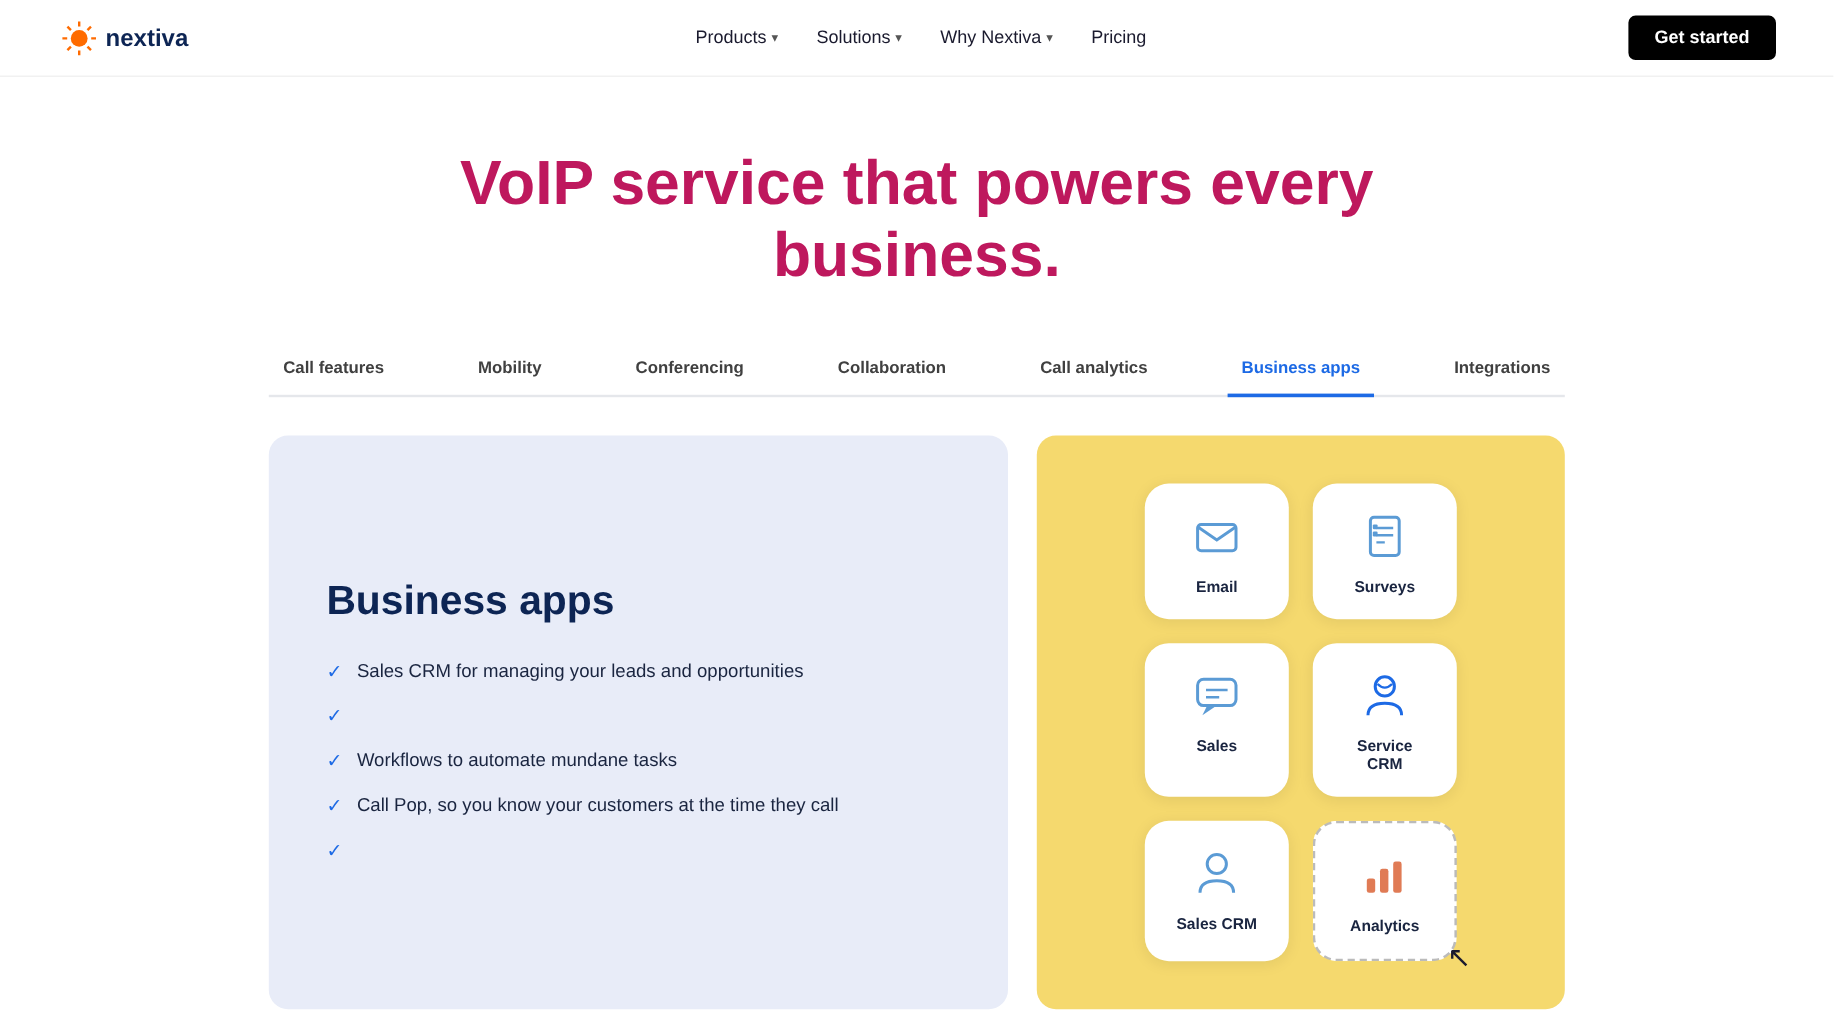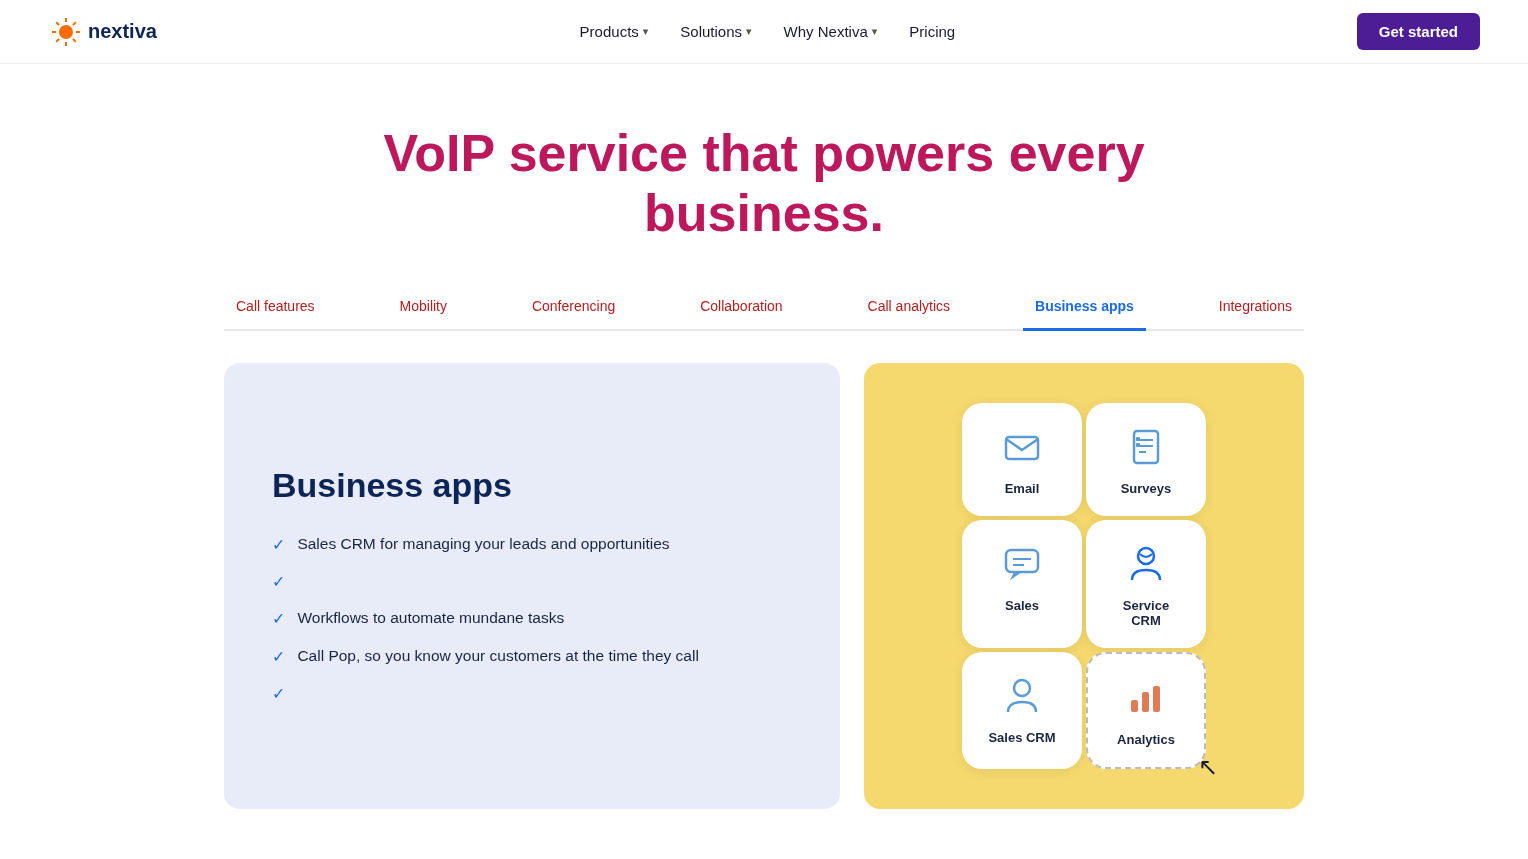--- a/index.html
+++ b/index.html
@@ -13,38 +13,38 @@
     }
     .logo { display: flex; align-items: flex-start; }
     .logo-svg { width: 130px; height: 36px; }
     .nav-links { display: flex; align-items: center; gap: 32px; }
     .nav-link {
       font-size: 15px; color: #1a1a2e; text-decoration: none; display: flex; align-items: center; gap: 4px; cursor: pointer; font-weight: 500;
     }
     .nav-link .chevron { font-size: 11px; color: #555; }
     .nav-pricing { font-size: 15px; color: #1a1a2e; font-weight: 500; cursor: pointer; }
     .get-started-btn {
-      background: #4c1d95; color: #fff; border: none; border-radius: 6px;
+      background: #000000; color: #fff; border: none; border-radius: 6px;
       padding: 10px 22px; font-size: 15px; font-weight: 600; cursor: pointer;
     }
 
     
     .hero { text-align: center; padding: 60px 20px 40px; }
     .hero h1 { font-size: 52px; font-weight: 800; color: #be185d; line-height: 1.15; max-width: 900px; margin: 0 auto; }
 
     
     .tabs-container { max-width: 1120px; margin: 0 auto; padding: 0 20px; }
     .tabs {
       display: flex; border-bottom: 2px solid #e5e7eb;
       justify-content: space-between;
     }
     .tab {
-      padding: 14px 12px; font-size: 14px; color: #b91c1c; cursor: pointer;
+      padding: 14px 12px; font-size: 14px; color: #404040; cursor: pointer;
       border-bottom: 3px solid transparent; margin-bottom: -2px;
-      white-space: nowrap; font-weight: 400;
+      white-space: nowrap; font-weight: 700;
     }
     .tab.active { color: #1d6ae5; border-bottom-color: #1d6ae5; font-weight: 600; }
 
     
     .content-area { max-width: 1120px; margin: 32px auto; padding: 0 20px; display: flex; gap: 24px; }
 
     
     .left-panel {
       background: #e8ecf8; border-radius: 16px; padding: 48px 48px 48px 48px;
       flex: 1; display: flex; flex-direction: column; justify-content: center;
@@ -54,21 +54,21 @@
     .feature-list li { display: flex; align-items: flex-start; gap: 12px; font-size: 15.5px; color: #1a2540; line-height: 1.4; }
     .check-icon { color: #1d6ae5; font-size: 16px; margin-top: 1px; flex-shrink: 0; }
 
     
     .right-panel {
       background: #f5d96e; border-radius: 16px;
       flex: 0 0 440px; padding: 40px 32px;
       display: flex; flex-direction: column; justify-content: center;
     }
     .apps-grid {
-      display: grid; grid-template-columns: 1fr 1fr; gap: 4px;
+      display: grid; grid-template-columns: 1fr 1fr; gap: 20px;
       max-width: 320px; margin: 0 auto;
     }
     .app-card {
       background: #fff; border-radius: 20px; padding: 20px 16px;
       display: flex; flex-direction: column; align-items: center; gap: 10px;
       box-shadow: 0 2px 12px rgba(0,0,0,0.08);
       min-width: 120px;
     }
     .app-card.dashed {
       border: 2.5px dashed #bbb; box-shadow: none;

